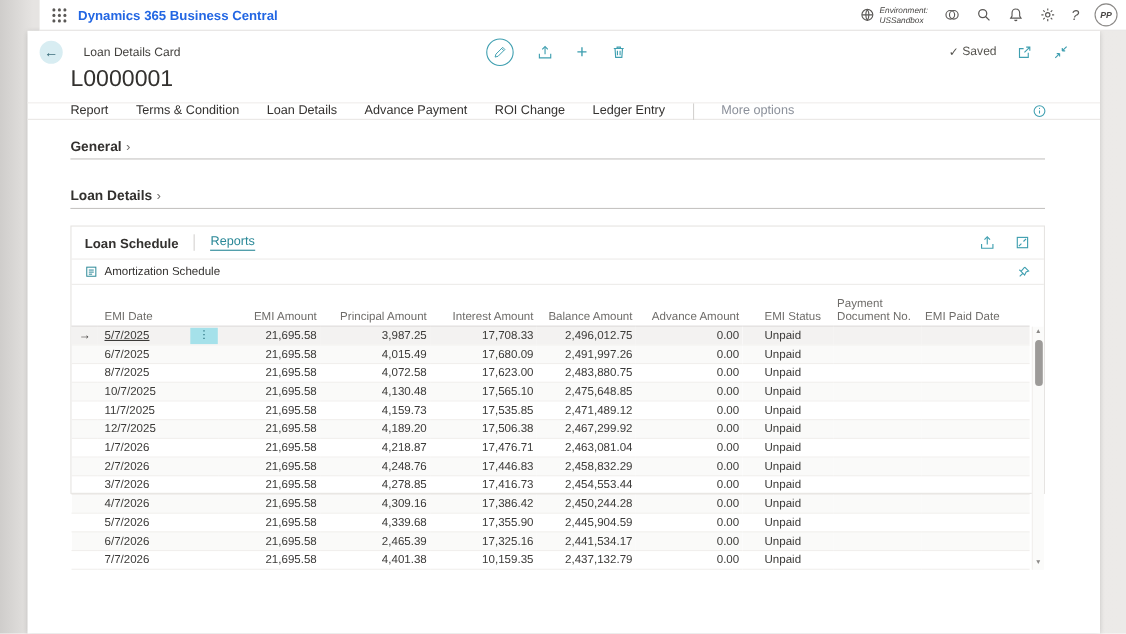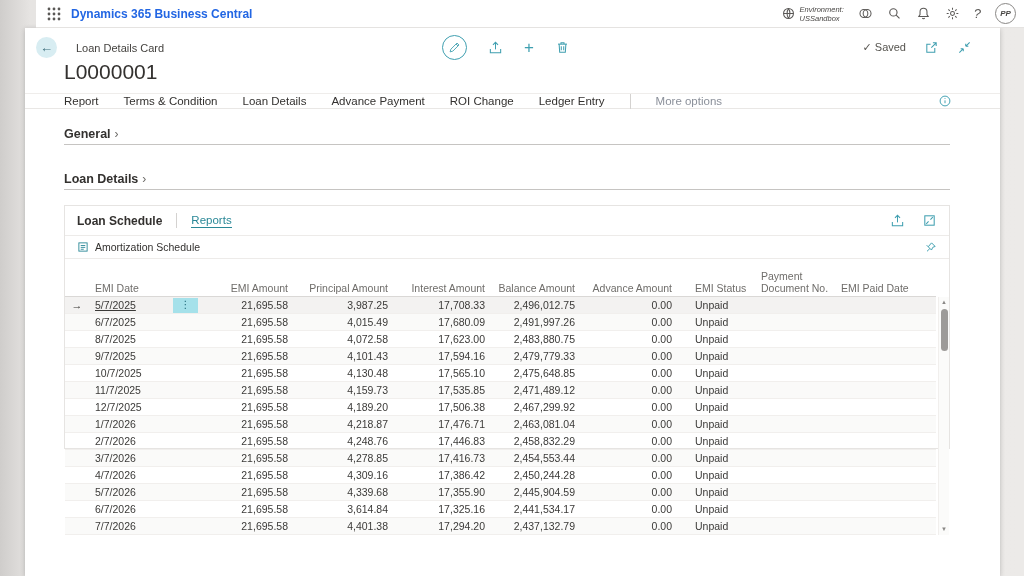--- a/index.html
+++ b/index.html
@@ -324,35 +324,20 @@
     <td class="num">17,623.00</td>
     <td class="num">2,483,880.75</td>
     <td class="num">0.00</td>
     <td class="status">Unpaid</td>
     <td></td>
     <td></td>
   </tr>
             <tr>
     <td class="marker"><span class="row-arrow">→</span></td>
     <td class="date">
-      <span class="date-text">9/7/2025</span>
-      
-    </td>
-    <td class="num">21,695.58</td>
-    <td class="num">4,101.43</td>
-    <td class="num">17,594.16</td>
-    <td class="num">2,479,779.33</td>
-    <td class="num">0.00</td>
-    <td class="status">Unpaid</td>
-    <td></td>
-    <td></td>
-  </tr>
-            <tr>
-    <td class="marker"><span class="row-arrow">→</span></td>
-    <td class="date">
       <span class="date-text">10/7/2025</span>
       
     </td>
     <td class="num">21,695.58</td>
     <td class="num">4,130.48</td>
     <td class="num">17,565.10</td>
     <td class="num">2,475,648.85</td>
     <td class="num">0.00</td>
     <td class="status">Unpaid</td>
     <td></td>
@@ -463,37 +448,37 @@
     <td></td>
     <td></td>
   </tr>
             <tr>
     <td class="marker"><span class="row-arrow">→</span></td>
     <td class="date">
       <span class="date-text">6/7/2026</span>
       
     </td>
     <td class="num">21,695.58</td>
-    <td class="num">3,614.84</td>
+    <td class="num">2,465.39</td>
     <td class="num">17,325.16</td>
     <td class="num">2,441,534.17</td>
     <td class="num">0.00</td>
     <td class="status">Unpaid</td>
     <td></td>
     <td></td>
   </tr>
             <tr>
     <td class="marker"><span class="row-arrow">→</span></td>
     <td class="date">
       <span class="date-text">7/7/2026</span>
       
     </td>
     <td class="num">21,695.58</td>
     <td class="num">4,401.38</td>
-    <td class="num">17,294.20</td>
+    <td class="num">10,159.35</td>
     <td class="num">2,437,132.79</td>
     <td class="num">0.00</td>
     <td class="status">Unpaid</td>
     <td></td>
     <td></td>
   </tr>
           </tbody>
       </table>
 
       <div class="vscroll">

